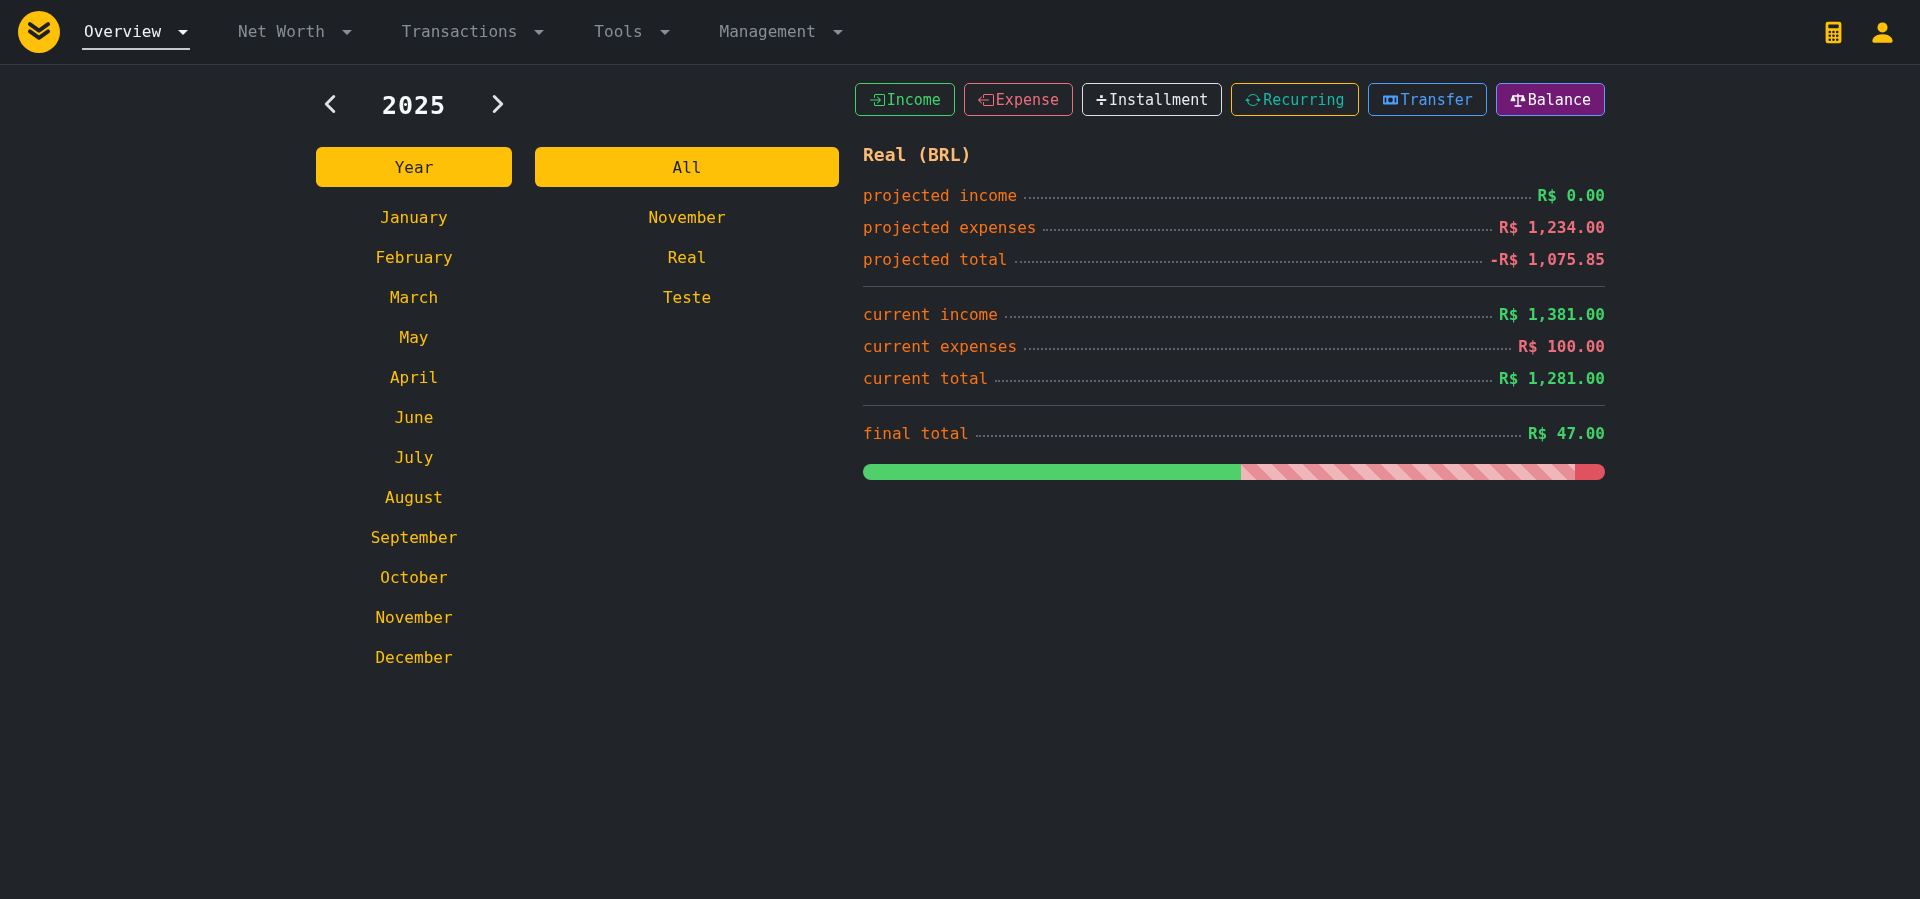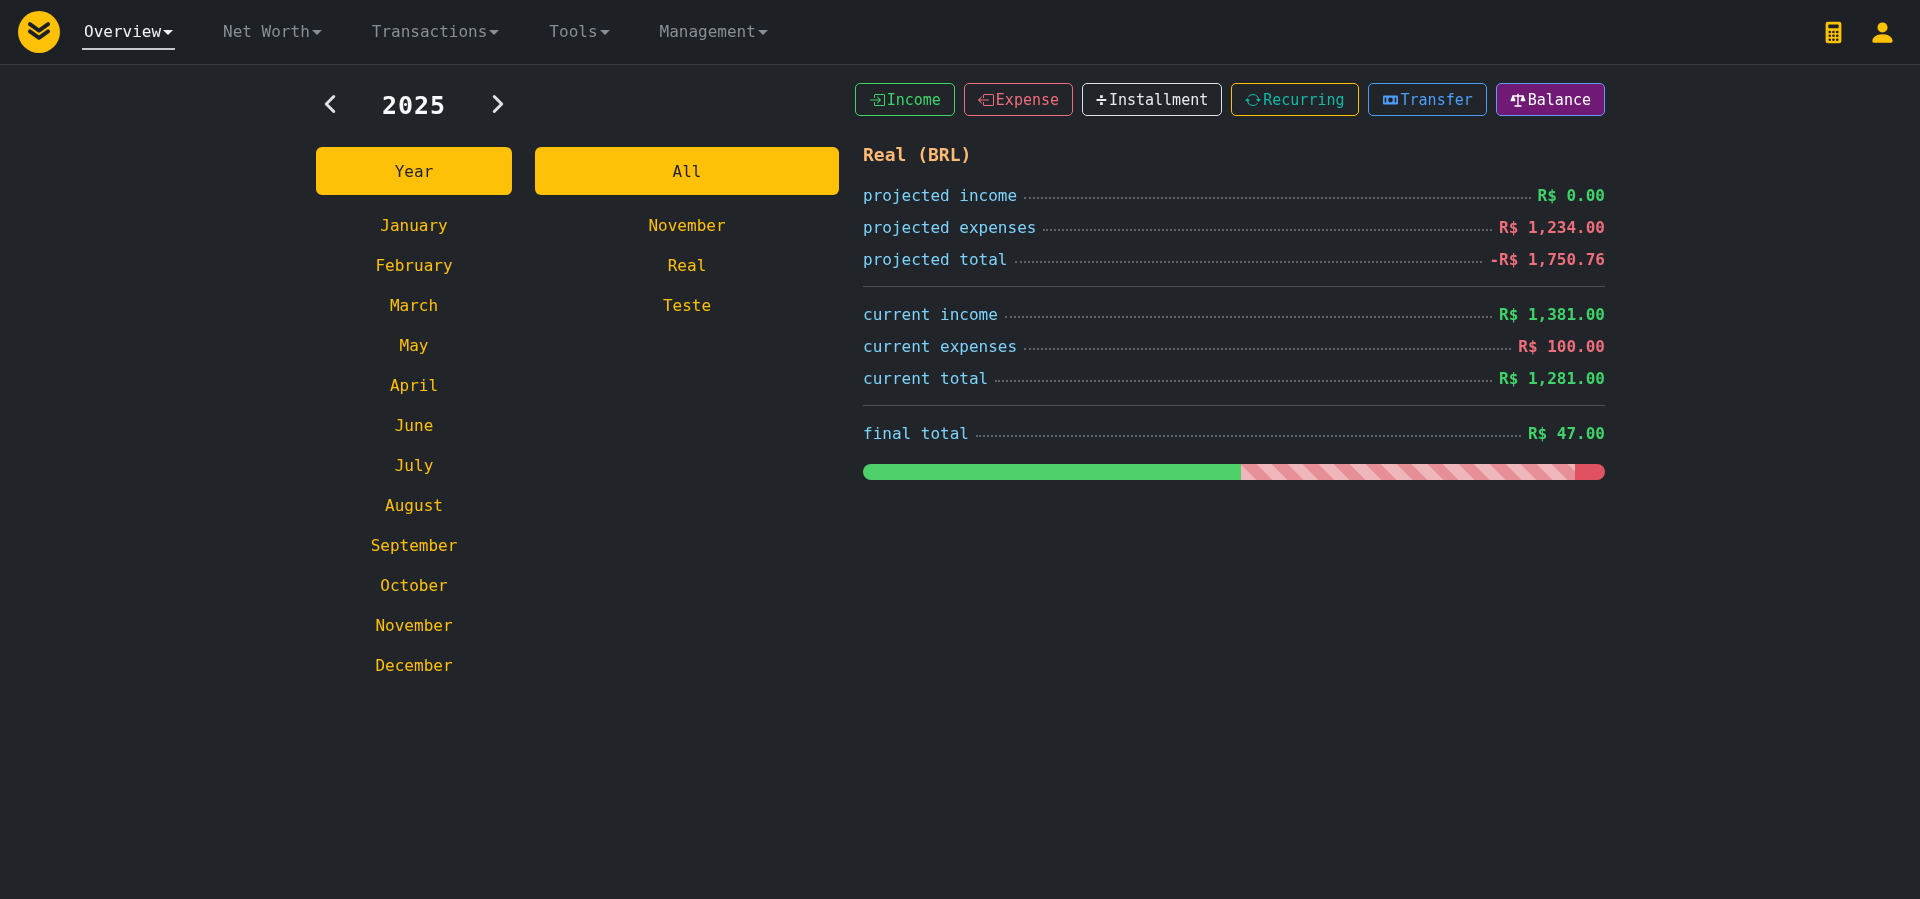--- a/index.html
+++ b/index.html
@@ -17,21 +17,21 @@
     display:flex; align-items:center; padding:0 18px;
   }
   .brand {
     width:42px; height:42px; border-radius:50%;
     background:#ffc107; display:flex; align-items:center; justify-content:center;
     flex:0 0 auto; cursor:pointer;
   }
   .nav-items { display:flex; align-items:center; margin-left:22px; gap:46px; }
   .nav-item {
     color:#878e95; font-size:16px; cursor:pointer;
-    display:flex; align-items:center; gap:2px;
+    display:flex; align-items:center; gap:17px;
     padding:8px 2px 9px;
   }
   .nav-item.active { color:#f1f3f5; border-bottom:2px solid #c4c9ce; padding-bottom:7px; }
   .caret {
     width:0; height:0; border:5px solid transparent;
     border-top-color:currentColor; transform:translateY(3px);
   }
   .nav-right { margin-left:auto; display:flex; align-items:center; gap:24px; color:#ffc107; padding-right:6px; }
   .nav-right svg { display:block; }
 
@@ -40,21 +40,21 @@
 
   
   .period-col { position:absolute; left:316px; top:0; width:196px; }
   .period-header {
     margin-top:19px; height:42px; display:flex; align-items:center;
     justify-content:space-between; padding:0 2px;
   }
   .year-label { color:#f8f9fa; font-size:25px; font-weight:bold; letter-spacing:1px; }
   .chev-btn { background:none; border:none; color:#dee2e6; cursor:pointer; padding:4px; }
   .btn-amber {
-    display:block; width:100%; height:48px; margin-top:21px;
+    display:block; width:100%; height:40px; margin-top:21px;
     background:#ffc107; color:#1e2125; border:none; border-radius:6px;
     font-family:inherit; font-size:16px; cursor:pointer;
   }
   .month-list { margin-top:10px; }
   .month-item, .account-item {
     height:40px; display:flex; align-items:center; justify-content:center;
     color:#ffc107; font-size:16px; cursor:pointer;
   }
 
   
@@ -76,21 +76,21 @@
   .btn-expense    { color:#ee6e7c; border-color:#ee6e7c; }
   .btn-installment{ color:#e9ecef; border-color:#dee2e6; }
   .btn-recurring  { color:#14b8a6; border-color:#ffc107; }
   .btn-transfer   { color:#4d9dfd; border-color:#4d9dfd; }
   .btn-balance    { color:#ffffff; border-color:#5d9cfd; background:#701a75; }
   .div-glyph { font-size:18px; font-weight:bold; line-height:1; }
 
   .summary-title { margin-top:28px; color:#fdba74; font-size:18px; font-weight:bold; }
   .summary-rows { margin-top:14px; }
   .sum-row { height:32px; display:flex; align-items:center; gap:7px; }
-  .row-label { color:#7dd3fc; font-size:16px; white-space:nowrap; }
+  .row-label { color:#f97316; font-size:16px; white-space:nowrap; }
   .leader { flex:1; border-bottom:2px dotted #5c636a; align-self:flex-end; margin-bottom:12px; }
   .row-value { font-size:16px; font-weight:bold; white-space:nowrap; }
   .val-green { color:#3fd46a; }
   .val-red   { color:#ee6e7c; }
   .sum-divider { border:none; border-top:1px solid #4a5056; margin:11px 0; }
 
   .progress {
     margin-top:15px; height:16px; border-radius:9px; overflow:hidden;
     display:flex; background:#2b3035;
   }
@@ -283,21 +283,21 @@
         <span class="row-value val-green">R$ 0.00</span>
       </div>
       <div class="sum-row">
         <span class="row-label">projected expenses</span>
         <span class="leader"></span>
         <span class="row-value val-red">R$ 1,234.00</span>
       </div>
       <div class="sum-row">
         <span class="row-label">projected total</span>
         <span class="leader"></span>
-        <span class="row-value val-red">-R$ 1,750.76</span>
+        <span class="row-value val-red">-R$ 1,075.85</span>
       </div>
 
       <hr class="sum-divider">
 
       <div class="sum-row">
         <span class="row-label">current income</span>
         <span class="leader"></span>
         <span class="row-value val-green">R$ 1,381.00</span>
       </div>
       <div class="sum-row">

